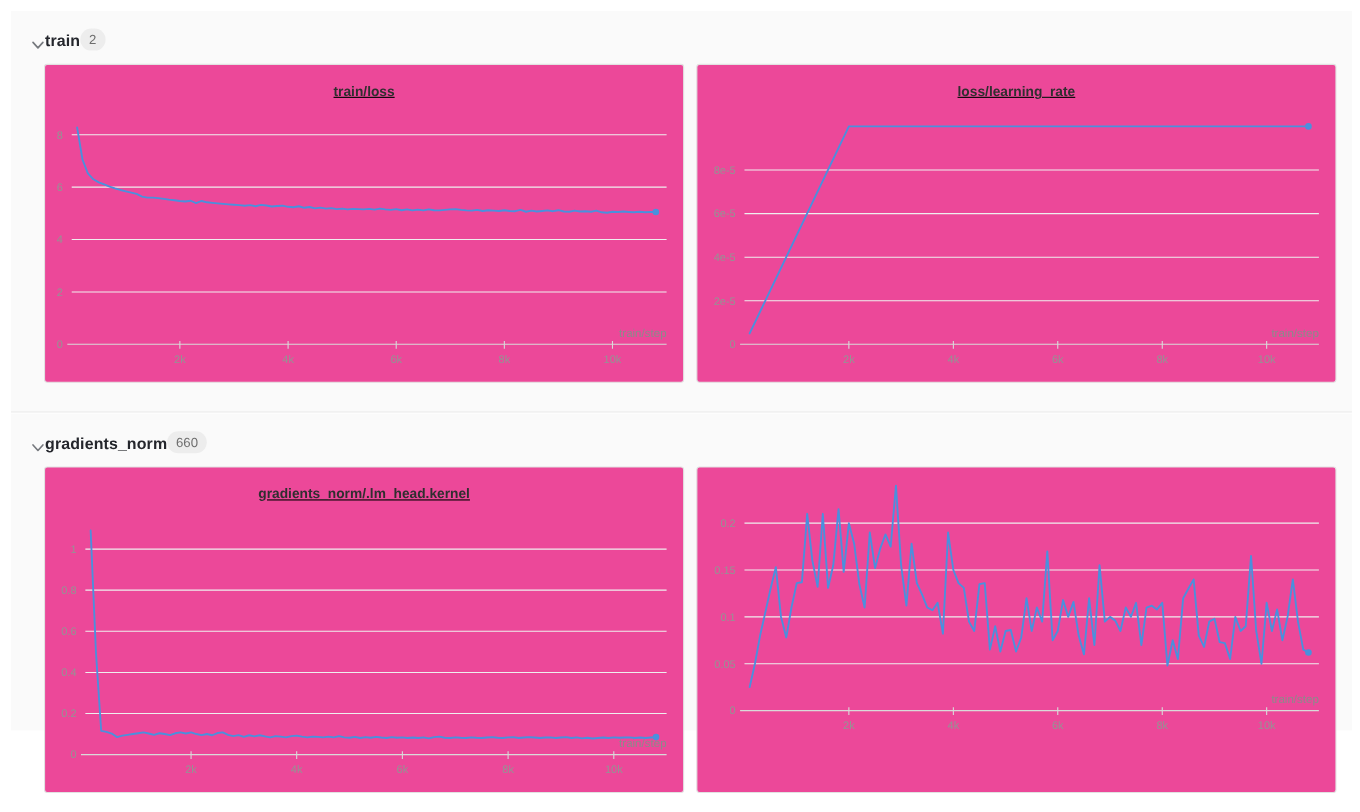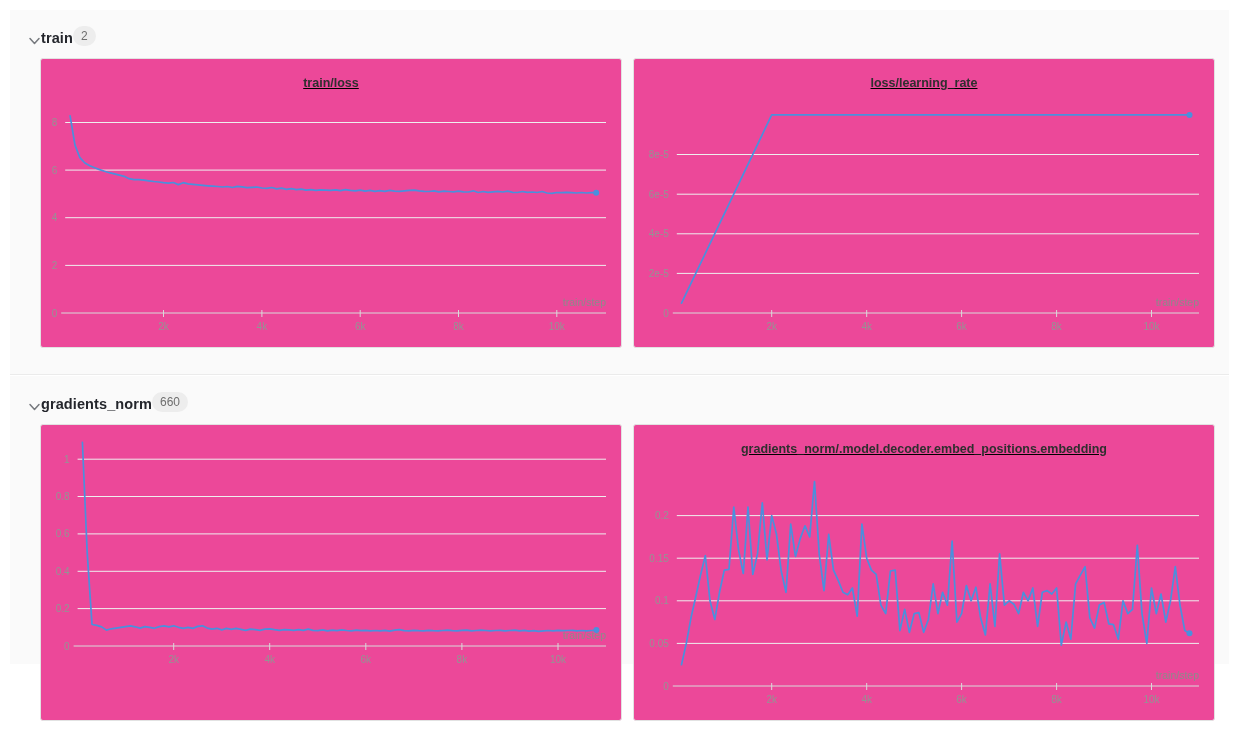--- a/index.html
+++ b/index.html
@@ -145,20 +145,21 @@
     <span class="chevron">
       <svg width="13" height="10" viewBox="0 0 13 10">
           <polyline points="2,2.5 6.5,7.5 11,2.5" fill="none" stroke="#76797e" stroke-width="1.5" stroke-linecap="round" stroke-linejoin="round"></polyline>
         </svg>
     </span>
     <span class="sec-title">gradients_norm</span>
     <span class="badge">660</span>
   </div>
   <div class="charts-row">
     <div class="panel">
+      <div class="chart-title">gradients_norm/.lm_head.kernel</div>
       <div class="chart-canvas"><svg width="580" height="255" viewBox="0 0 580 255">
             <line x1="36.6" y1="183.6" x2="565" y2="183.6" stroke="#efefef" stroke-width="1"></line>
             <line x1="36.6" y1="146.3" x2="565" y2="146.3" stroke="#efefef" stroke-width="1"></line>
             <line x1="36.6" y1="108.9" x2="565" y2="108.9" stroke="#efefef" stroke-width="1"></line>
             <line x1="36.6" y1="71.5" x2="565" y2="71.5" stroke="#efefef" stroke-width="1"></line>
             <line x1="36.6" y1="34.2" x2="565" y2="34.2" stroke="#efefef" stroke-width="1"></line>
             <line x1="32.6" y1="221" x2="565" y2="221" stroke="#d9d9d9" stroke-width="1"></line>
             <line x1="132.7" y1="218" x2="132.7" y2="225" stroke="#d9d9d9" stroke-width="1"></line>
             <text x="132.7" y="238" text-anchor="middle" fill="#949494" font-size="10" font-family="Liberation Sans, sans-serif">2k</text>
             <line x1="228.7" y1="218" x2="228.7" y2="225" stroke="#d9d9d9" stroke-width="1"></line>
@@ -174,21 +175,20 @@
             <text x="28.6" y="149.8" text-anchor="end" fill="#949494" font-size="10" font-family="Liberation Sans, sans-serif">0.4</text>
             <text x="28.6" y="112.4" text-anchor="end" fill="#949494" font-size="10" font-family="Liberation Sans, sans-serif">0.6</text>
             <text x="28.6" y="75.0" text-anchor="end" fill="#949494" font-size="10" font-family="Liberation Sans, sans-serif">0.8</text>
             <text x="28.6" y="37.7" text-anchor="end" fill="#949494" font-size="10" font-family="Liberation Sans, sans-serif">1</text>
             <text x="565" y="214" text-anchor="end" fill="#8b8b8b" font-size="10.5" font-family="Liberation Sans, sans-serif">train/step</text>
             <polyline points="41.4,17.3 46.2,127.6 51.0,199.5 55.8,200.4 60.6,201.9 65.4,205.1 70.2,203.8 75.0,203.1 79.8,202.3 84.6,201.6 89.4,200.8 94.2,201.8 99.0,203.1 103.9,201.6 108.7,202.3 113.5,203.3 118.3,201.6 123.1,200.8 127.9,201.8 132.7,200.8 137.5,202.3 142.3,203.3 147.1,202.3 151.9,203.4 156.7,201.4 161.5,200.8 166.3,203.1 171.1,204.2 175.9,203.3 180.7,204.9 185.5,203.4 190.3,204.4 195.1,203.4 199.9,204.4 204.7,205.3 209.5,204.2 214.3,204.7 219.1,205.3 223.9,204.2 228.7,203.8 233.5,204.7 238.4,205.3 243.2,204.6 248.0,204.9 252.8,205.3 257.6,204.7 262.4,205.3 267.2,204.2 272.0,205.3 276.8,205.7 281.6,204.9 286.4,205.9 291.2,205.1 296.0,205.7 300.8,204.9 305.6,205.5 310.4,205.9 315.2,205.1 320.0,205.7 324.8,205.3 329.6,205.9 334.4,205.5 339.2,205.9 344.0,205.3 348.8,206.2 353.6,205.1 358.4,204.6 363.2,205.7 368.1,205.9 372.9,205.3 377.7,205.7 382.5,205.9 387.3,205.3 392.1,205.7 396.9,205.9 401.7,205.5 406.5,205.1 411.3,205.7 416.1,205.9 420.9,205.3 425.7,205.1 430.5,205.9 435.3,205.5 440.1,205.1 444.9,205.5 449.7,205.9 454.5,205.5 459.3,205.3 464.1,205.9 468.9,205.5 473.7,205.1 478.5,205.9 483.3,205.3 488.1,206.2 492.9,205.7 497.7,206.4 502.6,205.9 507.4,205.5 512.2,205.9 517.0,205.3 521.8,205.7 526.6,205.5 531.4,205.3 536.2,205.9 541.0,205.5 545.8,205.9 550.6,205.5 555.4,205.1" fill="none" stroke="#4a90dd" stroke-width="1.7" stroke-linejoin="round" stroke-linecap="round"></polyline>
             <circle cx="555.4" cy="205.1" r="3" fill="#4a90dd"></circle>
           </svg></div>
     </div>
     <div class="panel">
-      <div class="chart-title">gradients_norm/.model.decoder.embed_positions.embedding</div>
       <div class="chart-canvas"><svg width="580" height="255" viewBox="0 0 580 255">
             <line x1="42.8" y1="178.4" x2="565" y2="178.4" stroke="#efefef" stroke-width="1"></line>
             <line x1="42.8" y1="135.8" x2="565" y2="135.8" stroke="#efefef" stroke-width="1"></line>
             <line x1="42.8" y1="93.2" x2="565" y2="93.2" stroke="#efefef" stroke-width="1"></line>
             <line x1="42.8" y1="50.6" x2="565" y2="50.6" stroke="#efefef" stroke-width="1"></line>
             <line x1="38.8" y1="221" x2="565" y2="221" stroke="#d9d9d9" stroke-width="1"></line>
             <line x1="137.7" y1="218" x2="137.7" y2="225" stroke="#d9d9d9" stroke-width="1"></line>
             <text x="137.7" y="238" text-anchor="middle" fill="#949494" font-size="10" font-family="Liberation Sans, sans-serif">2k</text>
             <line x1="232.7" y1="218" x2="232.7" y2="225" stroke="#d9d9d9" stroke-width="1"></line>
             <text x="232.7" y="238" text-anchor="middle" fill="#949494" font-size="10" font-family="Liberation Sans, sans-serif">4k</text>

